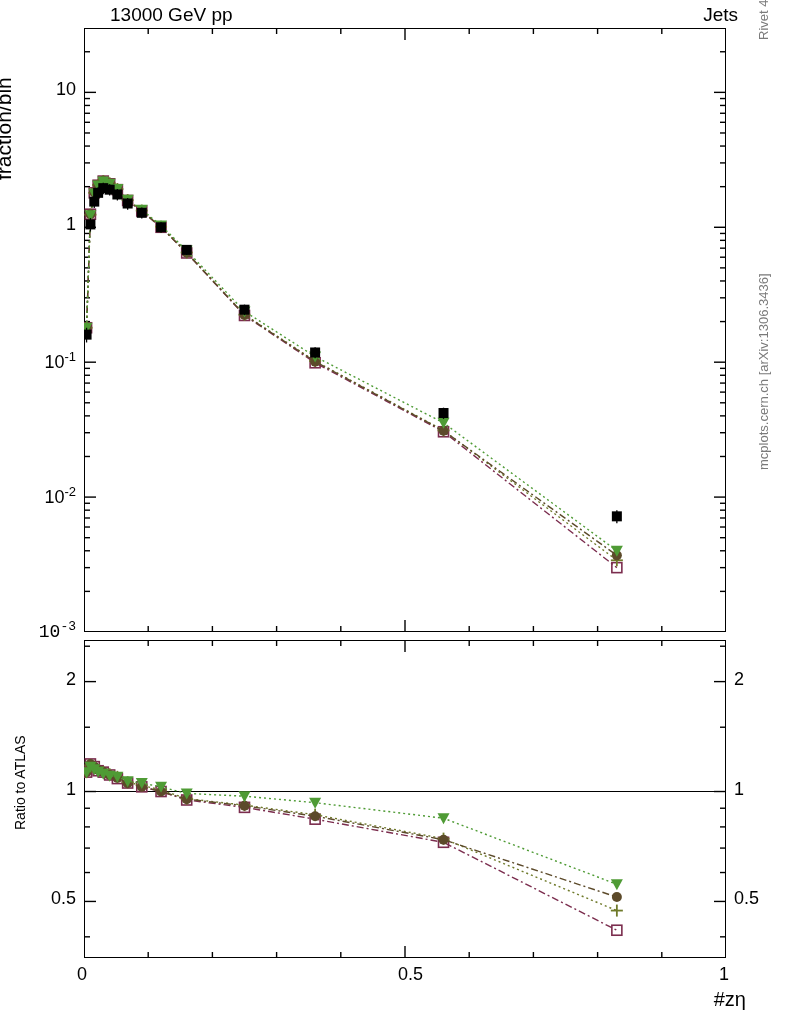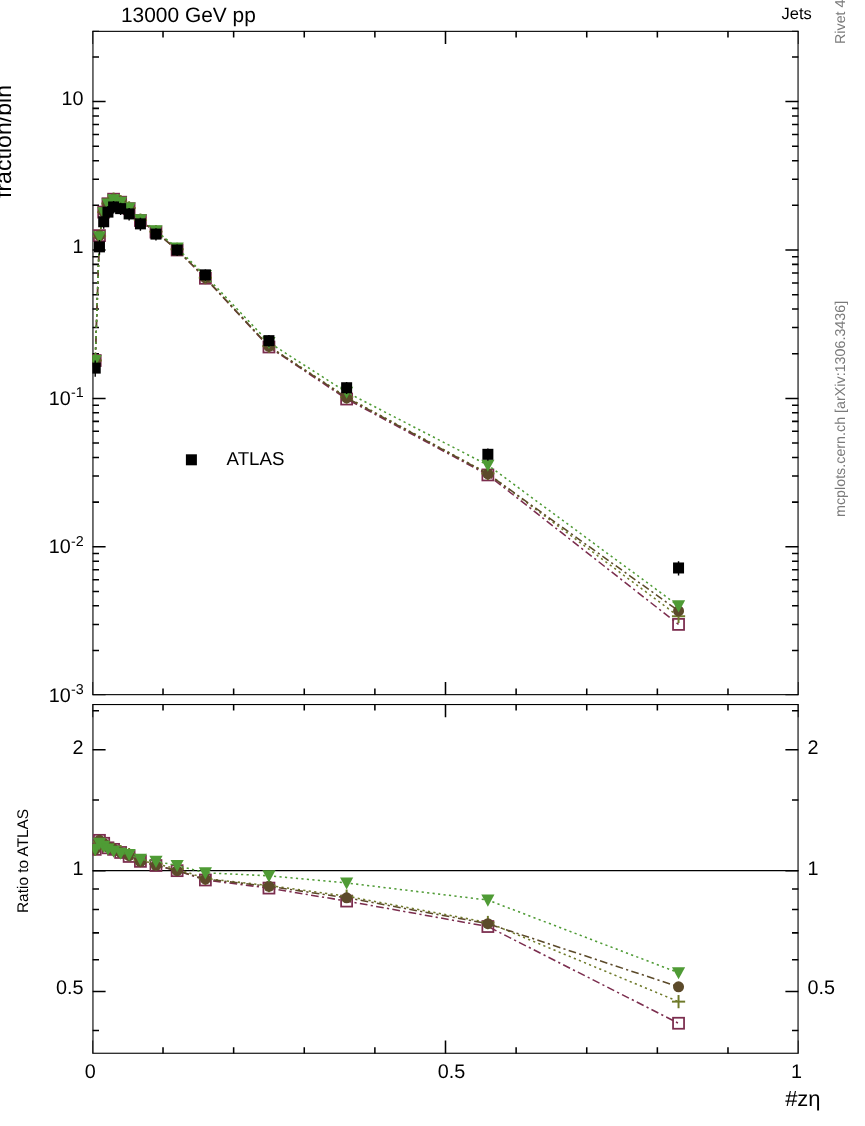--- a/index.html
+++ b/index.html
@@ -4,21 +4,21 @@
 <style>
   html,body{margin:0;padding:0;background:#ffffff;}
   body{width:786px;height:1024px;font-family:"Liberation Sans",sans-serif;color:#000;}
   #root{position:relative;width:786px;height:1024px;overflow:hidden;}
 
   .abs{position:absolute;}
   .txt{font-family:"Liberation Sans",sans-serif;color:#000;white-space:nowrap;}
 
   
   #hdr-left{left:110px;top:4px;font-size:19px;}
-  #hdr-right{right:48px;top:4px;font-size:15px;}
+  #hdr-right{right:48px;top:4px;font-size:19px;}
 
   
   #mainframe{left:84px;top:28px;width:642px;height:604px;border:1.6px solid #000;box-sizing:border-box;background:#fff;}
   
   #ratioframe{left:84px;top:640px;width:642px;height:318px;border:1.6px solid #000;box-sizing:border-box;background:#fff;}
 
   svg{display:block;}
 
   
   #ylab-main{left:-8px;top:180px;font-size:21px;transform:rotate(-90deg);transform-origin:left top;}
@@ -492,35 +492,27 @@
           <polygon points="526.86,239.31998715004198 538.86,239.31998715004198 532.86,250.31998715004198" fill="#4f9b35"></polygon>
         </g>
       </g>
   </svg>
   <div id="ratio-yticks"></div>
   <div id="x-ticklabels"></div>
 
   <div class="abs txt" id="xlabel">#zη</div>
 
   <div class="abs" id="legend">
-      <div class="leg-row">
-        <div class="leg-mark">
-          <svg width="52" height="20">
-            <rect x="21" y="5" width="10" height="10" fill="#000000"></rect>
-          </svg>
-        </div>
-        <div class="leg-label txt">ATLAS</div>
-      </div>
     </div>
 
 <div class="abs txt tick" style="top: 79.3675px; right: 710px;">10</div>
     <div class="abs txt tick" style="top: 214.276px; right: 710px;">1</div>
     <div class="abs txt tick" style="top: 349.184px; right: 710px;">10<tspan></tspan><sup style="font-size:13px">-1</sup></div>
     <div class="abs txt tick" style="top: 484.092px; right: 710px;">10<tspan></tspan><sup style="font-size:13px">-2</sup></div>
-    <div class="abs txt tick" style="top: 619px; right: 710px;">10<tspan></tspan><sup style="font-size:13px">-3</sup></div>
+    <div class="abs txt tick" style="top: 619px; right: 710px; font-family: Liberation Mono, monospace;">10<tspan></tspan><sup style="font-size:13px">-3</sup></div>
     <div class="abs txt tick" style="top: 888.44px; right: 710px;">0.5</div>
     <div class="abs txt tick" style="top: 888.44px; left: 734px;">0.5</div>
     <div class="abs txt tick" style="top: 778.522px; right: 710px;">1</div>
     <div class="abs txt tick" style="top: 778.522px; left: 734px;">1</div>
     <div class="abs txt tick" style="top: 668.605px; right: 710px;">2</div>
     <div class="abs txt tick" style="top: 668.605px; left: 734px;">2</div>
     <div class="abs txt tick" style="left: 77px; top: 964px;">0</div>
     <div class="abs txt tick" style="left: 398px; top: 964px;">0.5</div>
     <div class="abs txt tick" style="left: 719px; top: 964px;">1</div>
   </div>

